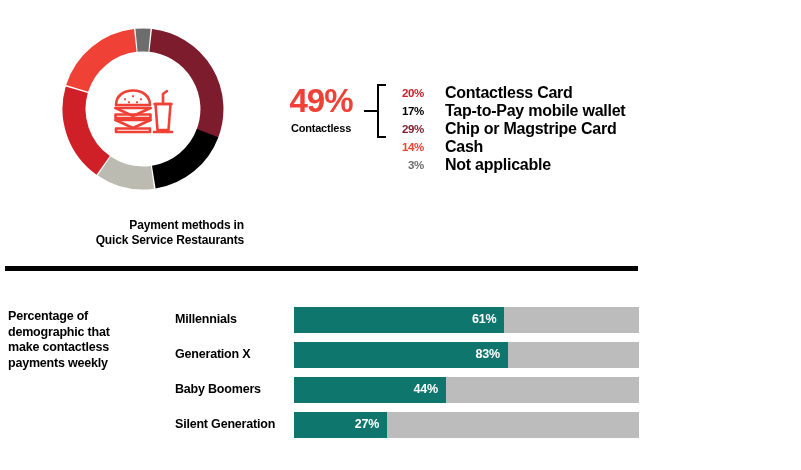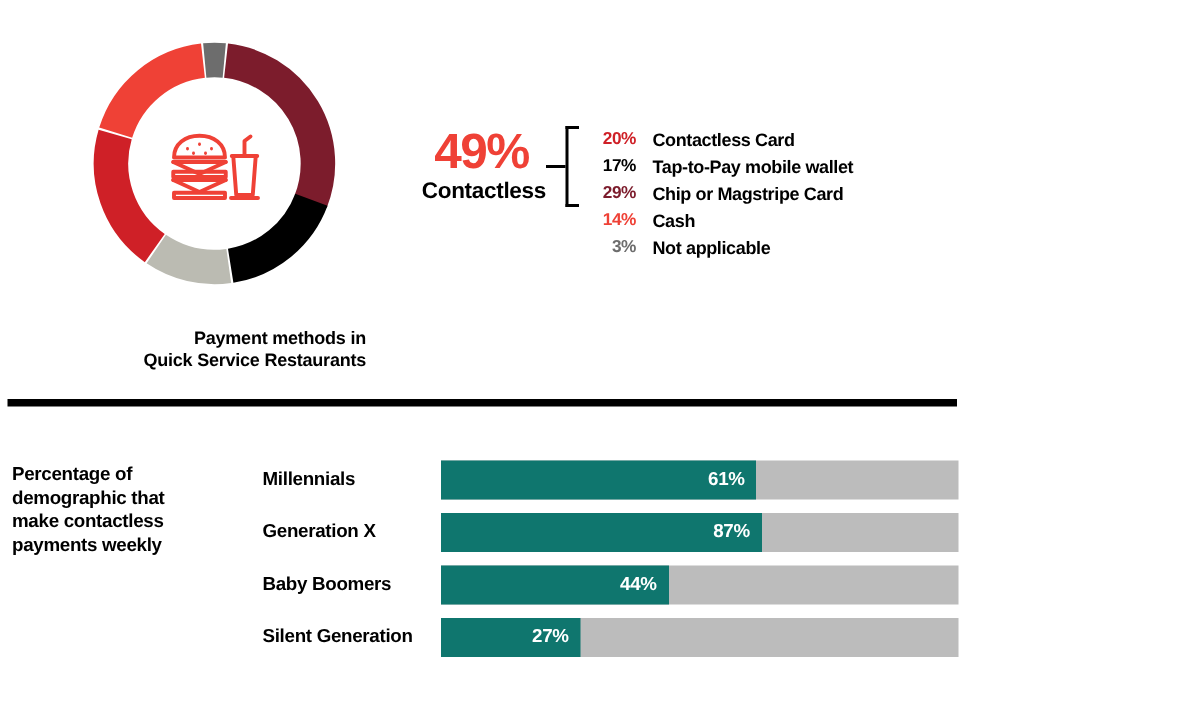--- a/index.html
+++ b/index.html
@@ -62,27 +62,26 @@
     text-align: center;
   }
   #contactless-big {
     font-size: 33px;
     font-weight: bold;
     color: #ef4136;
     line-height: 34px;
     letter-spacing: -1px;
   }
   #contactless-sub {
-    font-size: 15px;
+    font-size: 11px;
     font-weight: bold;
     color: #000000;
     line-height: 14px;
     margin-top: 3px;
     letter-spacing: -0.2px;
-    text-align: right;
   }
 
   
   #bracket-connector {
     position: absolute;
     left: 364px;
     top: 110px;
     width: 13px;
     height: 2px;
     background: #000000;
@@ -112,22 +111,22 @@
     height: 18px;
   }
   .legend-pct {
     width: 34px;
     text-align: right;
     font-size: 11.5px;
     font-weight: bold;
     letter-spacing: -0.3px;
   }
   .legend-label {
-    margin-left: 11px;
-    font-size: 12px;
+    margin-left: 21px;
+    font-size: 16px;
     font-weight: bold;
     color: #000000;
     letter-spacing: -0.25px;
     white-space: nowrap;
   }
 
   
   #section-divider {
     position: absolute;
     left: 5px;
@@ -304,21 +303,21 @@
         <div class="bar-fill" style="width:210.45px;">
           <span class="bar-value">61%</span>
         </div>
       </div>
     </div>
 
     <div class="bar-row" style="top:42px;">
       <div class="bar-rowlabel">Generation X</div>
       <div class="bar-track">
         <div class="bar-fill" style="width:213.9px;">
-          <span class="bar-value">87%</span>
+          <span class="bar-value">83%</span>
         </div>
       </div>
     </div>
 
     <div class="bar-row" style="top:77px;">
       <div class="bar-rowlabel">Baby Boomers</div>
       <div class="bar-track">
         <div class="bar-fill" style="width:151.8px;">
           <span class="bar-value">44%</span>
         </div>

